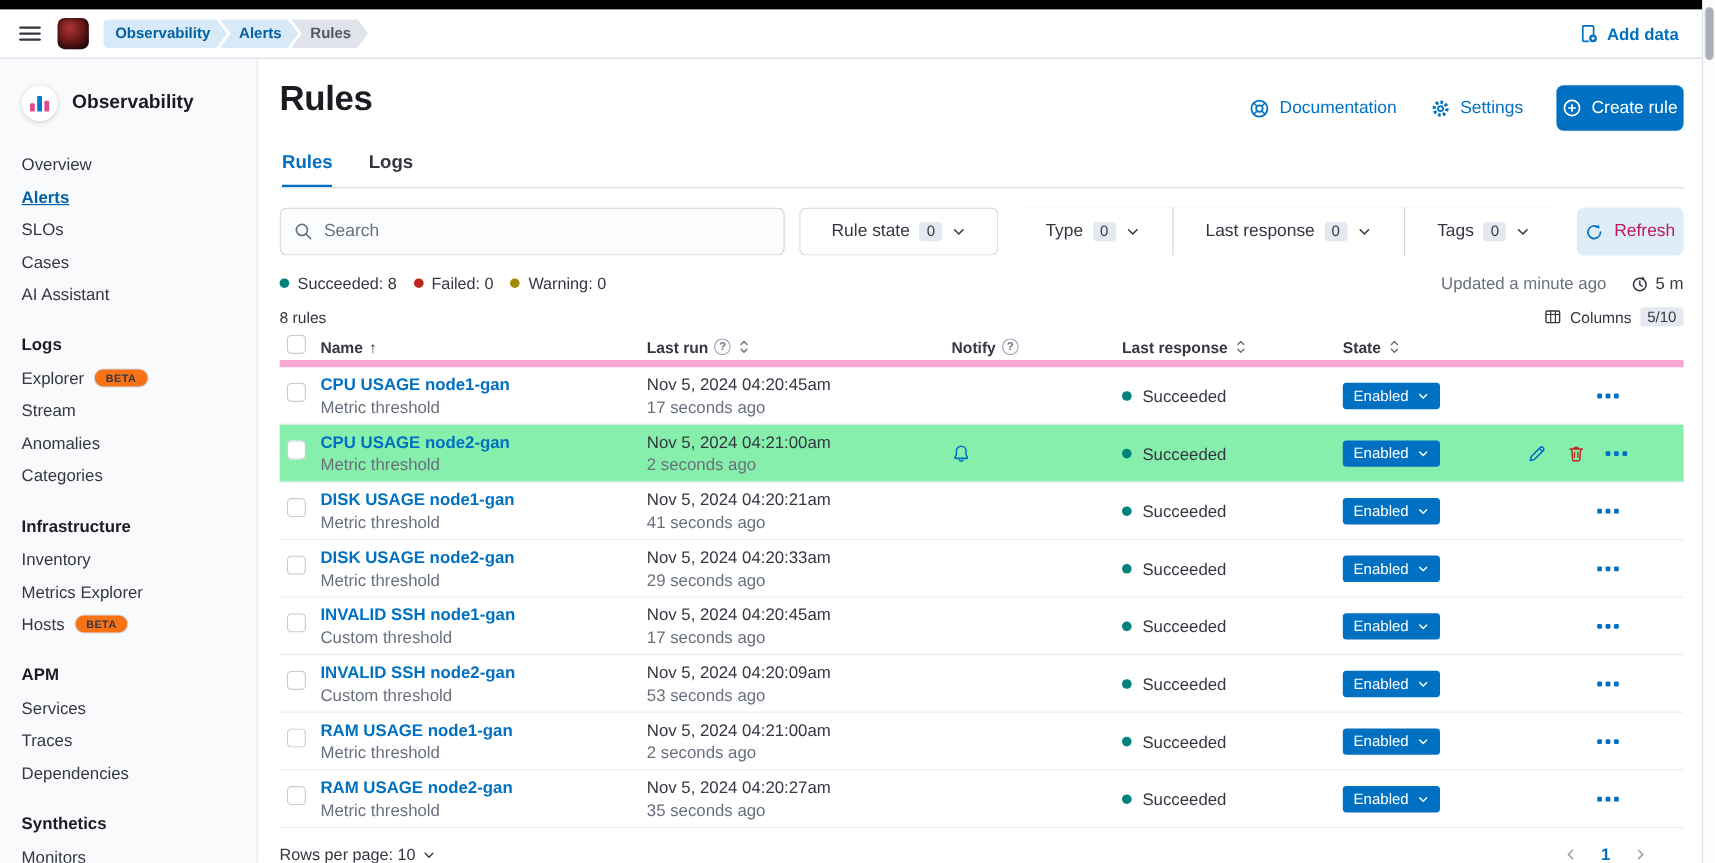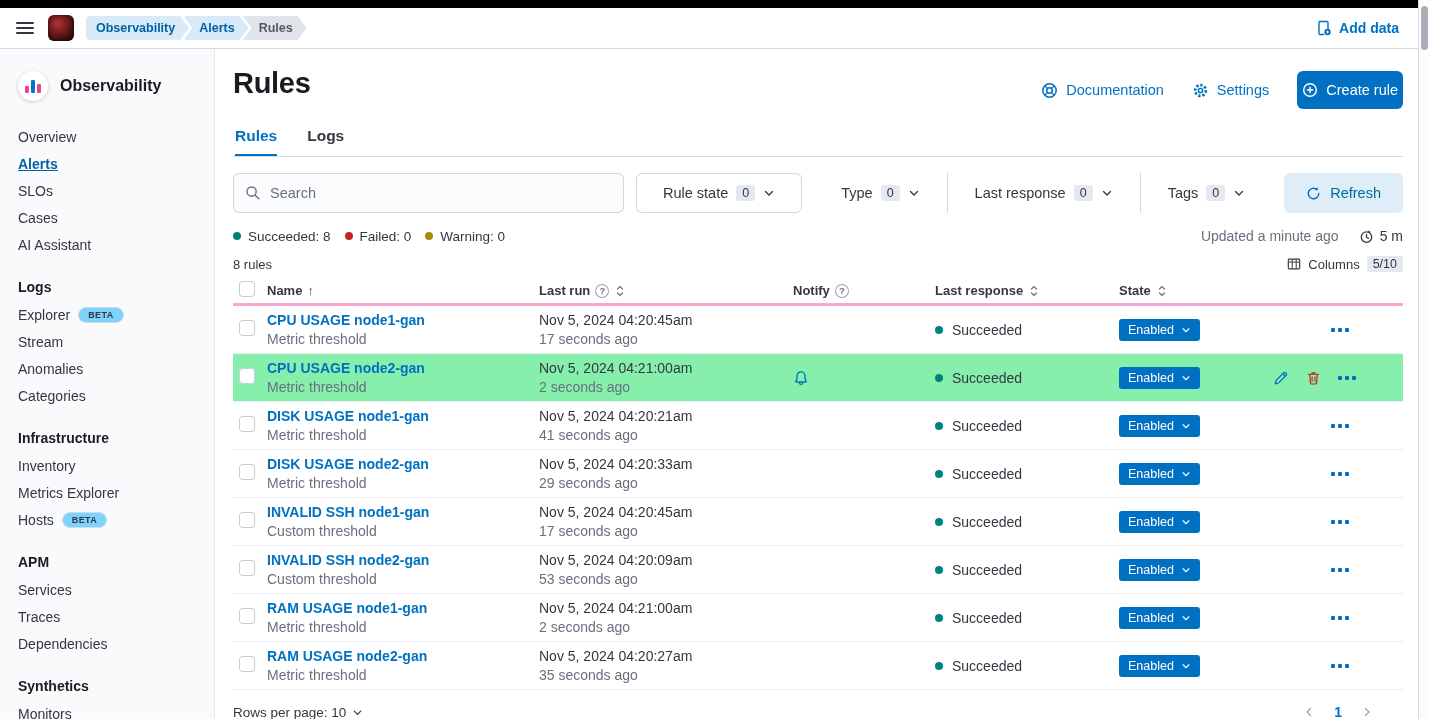--- a/index.html
+++ b/index.html
@@ -44,21 +44,21 @@
   .app-icon i:nth-child(1){ height:7px; background:#e8488b; }
   .app-icon i:nth-child(2){ height:13px; background:#0077cc; }
   .app-icon i:nth-child(3){ height:9px; background:#e8488b; }
   .app-title { font-size:16px; font-weight:700; color:#1a1c21; }
   .nav-list { list-style:none; }
   .nav-list li { margin-bottom:11px; font-size:14px; display:flex; align-items:center; gap:8px; }
   .nav-list a { color:#343741; }
   .nav-list a.active { color:#0061a6; font-weight:700; text-decoration:underline; }
   .nav-heading { font-size:14px; font-weight:700; color:#1a1c21; margin:26px 0 12px; }
   .beta { font-size:9px; font-weight:700; letter-spacing:.4px; color:#343741;
-    border:1px solid #d3dae6; background:#7dd3fc; border-radius:10px; padding:2px 9px; }
+    border:1px solid #d3dae6; background:#f97316; border-radius:10px; padding:2px 9px; }
 
   
   .page-head { display:flex; justify-content:space-between; align-items:flex-start; padding-top:6px; }
   .page-title { font-size:29px; font-weight:700; color:#1a1c21; letter-spacing:-.3px; }
   .head-actions { display:flex; align-items:center; gap:28px; margin-top:4px; }
   .link-btn { display:flex; align-items:center; gap:8px; color:#0071c2; font-size:14.5px; font-weight:500; }
   .primary-btn { background:#0071c2; color:#fff; height:38px; border-radius:6px;
     display:flex; align-items:center; gap:8px; padding:0 5px; font-size:14.5px; font-weight:500; }
 
   
@@ -73,38 +73,38 @@
     gap:9px; padding:4px 12px; }
   .search input { border:none; outline:none; background:transparent; flex:1;
     font-size:14.5px; color:#343741; font-family:inherit; }
   .search input::placeholder { color:#69707d; }
   .filter-btn { height:40px; display:flex; align-items:center; gap:8px; padding:0 27px;
     font-size:14.5px; color:#343741; background:#fff; }
   .solo { border-radius:6px; box-shadow:inset 0 0 0 1px rgba(17,42,68,.18); }
   .filter-group { display:flex; border-radius:6px; box-shadow:inset 0 0 0 1px rgba(17,42,68,.18); }
   .filter-group .filter-btn + .filter-btn { border-left:1px solid rgba(17,42,68,.18); }
   .count-badge { background:#e4e8f0; border-radius:3px; font-size:12.5px; padding:1px 6px; color:#343741; }
-  .refresh-btn { height:40px; background:#dfedf9; color:#0369a1; border-radius:6px;
-    display:flex; align-items:center; gap:9px; padding:0 22px; font-size:14.5px; font-weight:500; }
+  .refresh-btn { height:40px; background:#dfedf9; color:#be185d; border-radius:6px;
+    display:flex; align-items:center; gap:9px; padding:0 7px; font-size:14.5px; font-weight:500; }
 
   
   .status-row { display:flex; justify-content:space-between; align-items:center; margin-top:15px; }
   .health { display:flex; align-items:center; gap:6px; font-size:13.5px; }
   .health .grp { display:flex; align-items:center; gap:7px; margin-right:8px; }
   .dot { width:8px; height:8px; border-radius:50%; display:inline-block; }
   .right-meta { display:flex; align-items:center; gap:20px; }
   .updated { color:#69707d; font-size:14px; }
   .interval { display:flex; align-items:center; gap:6px; font-size:14px; color:#343741; }
   .meta-row { display:flex; justify-content:space-between; align-items:center; margin-top:12px; font-size:13px; }
   .cols-ctl { display:flex; align-items:center; gap:7px; color:#343741; }
 
   
   .tr { display:grid; grid-template-columns:34px 272px 238px 142px 186px 168px 1fr;
     align-items:center; border-bottom:1px solid #eceef4; height:48px; }
-  .thead { height:28px; border-bottom:3px solid #f9a8d4; margin-top:6px; }
+  .thead { height:28px; border-bottom:6px solid #f9a8d4; margin-top:6px; }
   .thead .th { font-size:13px; font-weight:600; color:#343741; display:flex; align-items:center; gap:5px; }
   .active-row { background:#86efac; }
   .cb { padding-left:6px; }
   .checkbox { width:16px; height:16px; border-radius:4px; background:#fff;
     box-shadow:inset 0 0 0 1px #c6ccd7; display:inline-block; cursor:pointer; }
   .cell-2l { display:flex; flex-direction:column; gap:3px; justify-content:center; }
   .cell-2l .mainline { font-size:14px; color:#343741; }
   .cell-2l .sub { font-size:14px; color:#69707d; }
   .name-link { color:#0071c2; font-weight:600; font-size:14px; }
   .td-notify { padding-left:16px; }

